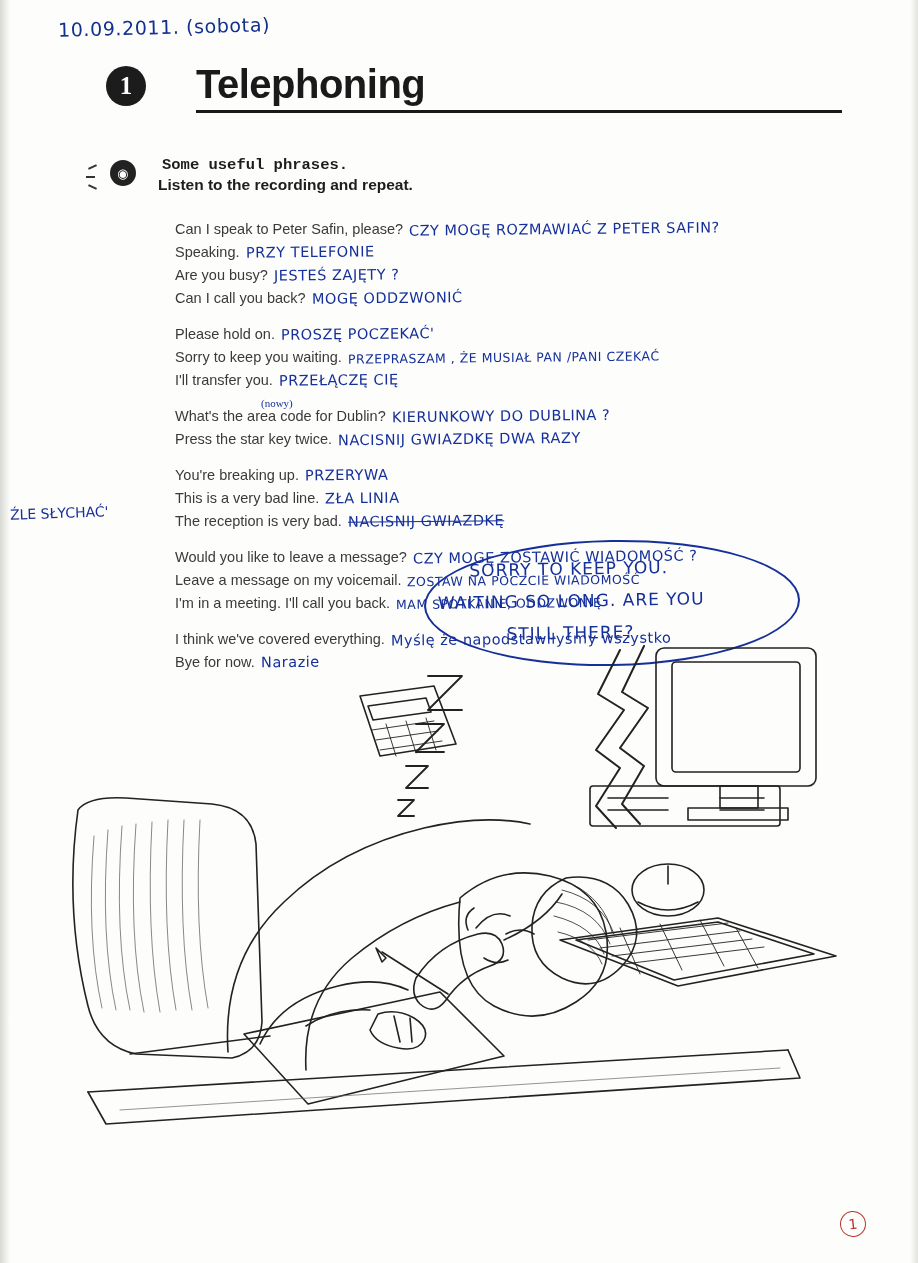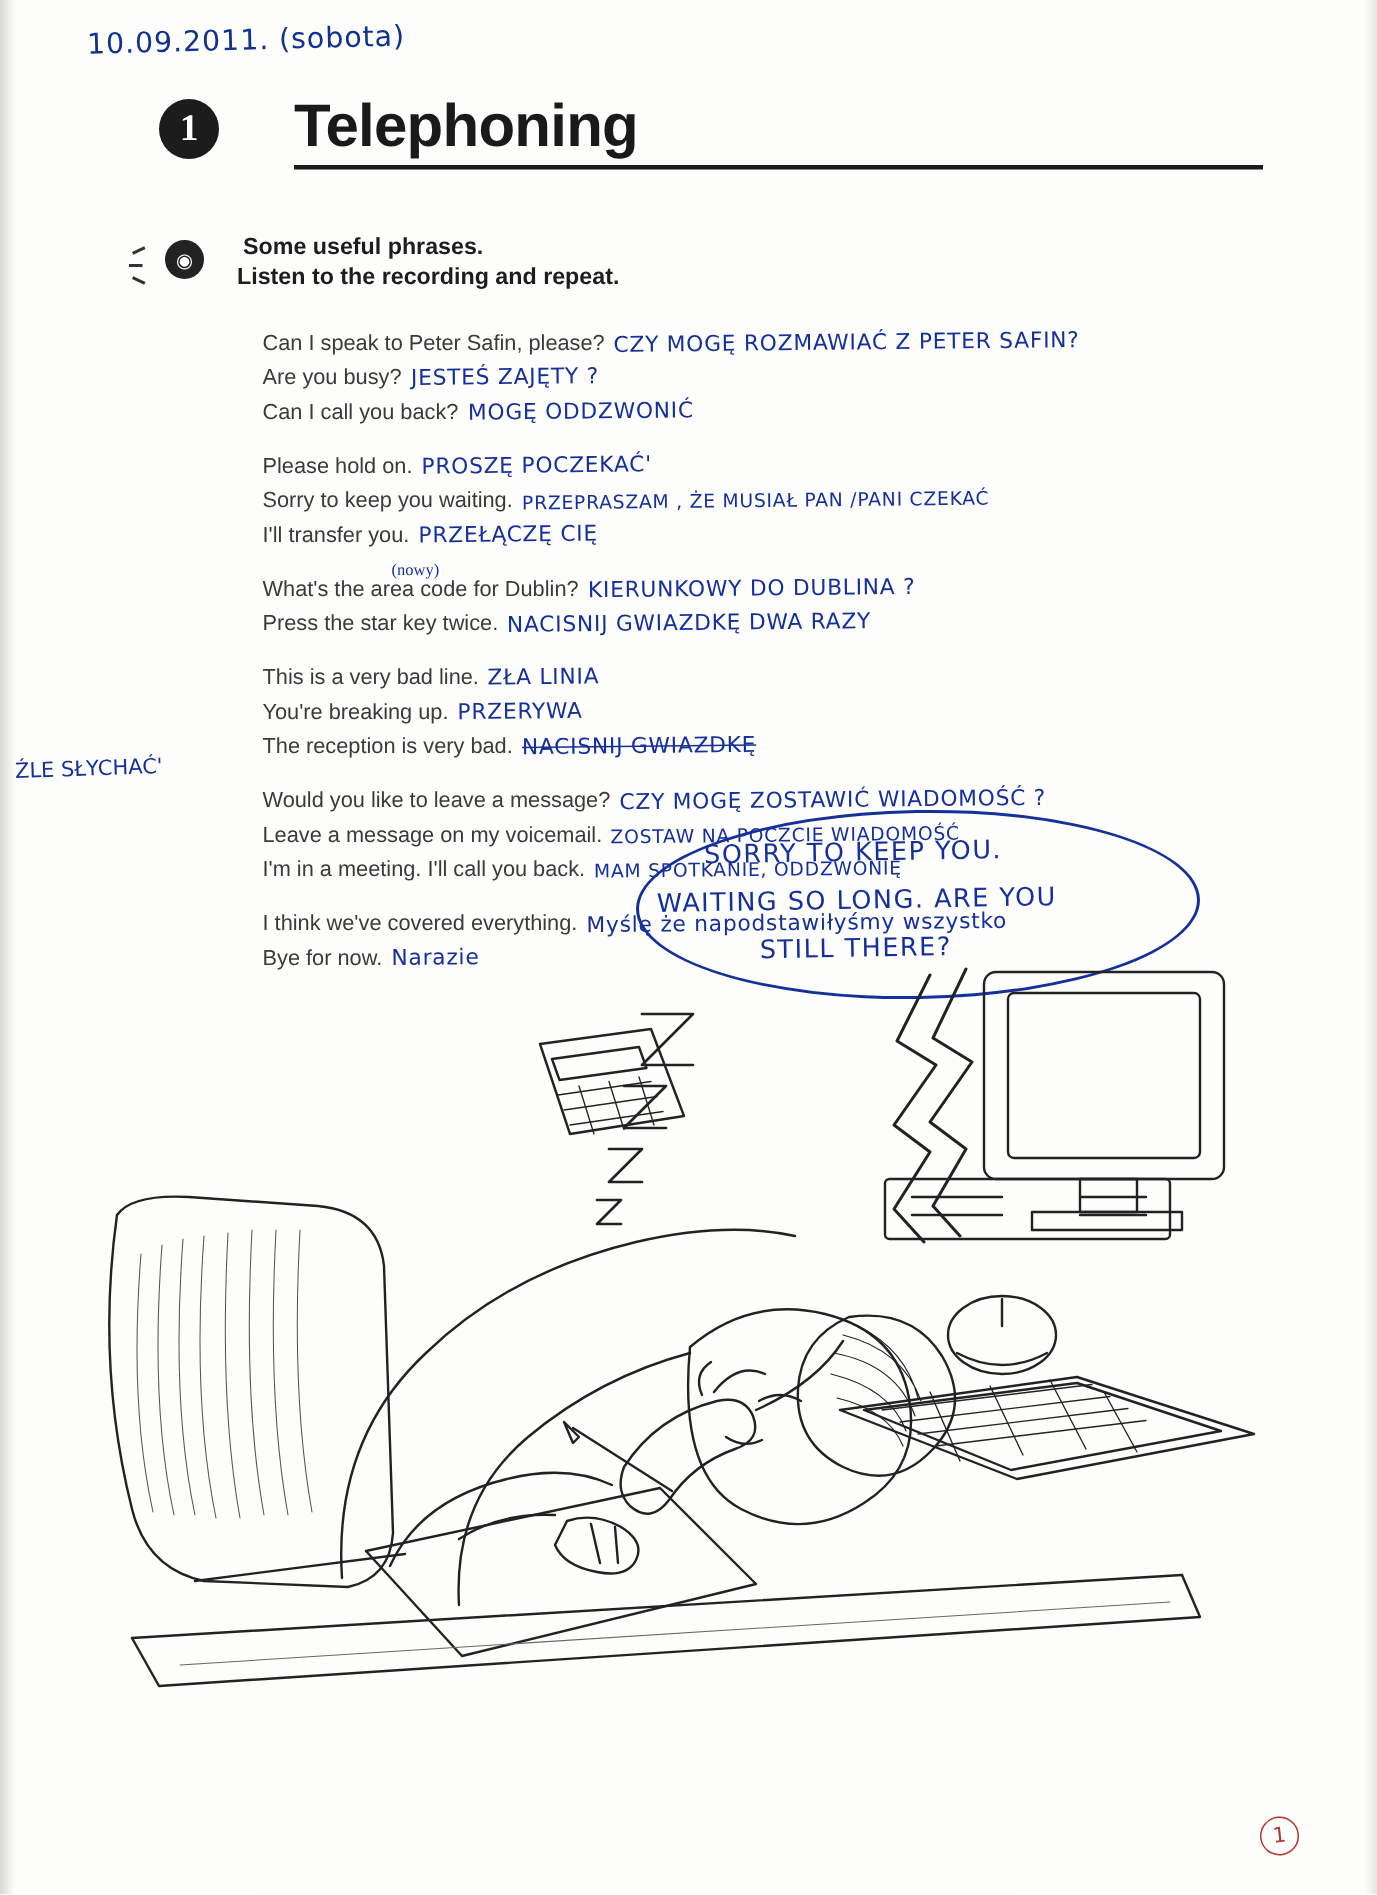--- a/index.html
+++ b/index.html
@@ -94,20 +94,21 @@
     background: #333;
     height: 2px;
     width: 9px;
   }
   #ex-line1 {
     position: absolute;
     left: 162px; top: 156px;
     font-size: 15.5px;
     font-weight: bold;
     color: #1d1d1d;
+    font-family: Liberation Mono, monospace;
   }
   #ex-line2 {
     position: absolute;
     left: 158px; top: 176px;
     font-size: 15.5px;
     font-weight: bold;
     color: #1d1d1d;
   }
   
   #phrases {
@@ -212,20 +213,23 @@
   <div id="ex-line1">Some useful phrases.</div>
   <div id="ex-line2">Listen to the recording and repeat.</div>
 
   <div id="phrases">
 
     <div class="grp">
       <div class="row">
         <span class="en">Can I speak to Peter Safin, please?</span><span class="pl">CZY MOGĘ ROZMAWIAĆ  Z PETER  SAFIN?</span>
       </div>
       <div class="row">
+        <span class="en">Speaking.</span><span class="pl">PRZY TELEFONIE</span>
+      </div>
+      <div class="row">
         <span class="en">Are you busy?</span><span class="pl">JESTEŚ ZAJĘTY ?</span>
       </div>
       <div class="row">
         <span class="en">Can I call you back?</span><span class="pl">MOGĘ  ODDZWONIĆ</span>
       </div>
     </div>
 
     <div class="grp">
       <div class="row">
         <span class="en">Please hold on.</span><span class="pl">PROSZĘ  POCZEKAĆ'</span>
@@ -243,24 +247,24 @@
         <span class="note-above" style="left:86px; top:-10px;">(nowy)</span>
         <span class="en">What's the area code for Dublin?</span><span class="pl">KIERUNKOWY  DO  DUBLINA ?</span>
       </div>
       <div class="row">
         <span class="en">Press the star key twice.</span><span class="pl">NACISNIJ  GWIAZDKĘ  DWA  RAZY</span>
       </div>
     </div>
 
     <div class="grp">
       <div class="row">
+        <span class="en">You're breaking up.</span><span class="pl">PRZERYWA</span>
+      </div>
+      <div class="row">
         <span class="en">This is a very bad line.</span><span class="pl">ZŁA LINIA</span>
-      </div>
-      <div class="row">
-        <span class="en">You're breaking up.</span><span class="pl">PRZERYWA</span>
       </div>
       <div class="row">
         <span class="en">The reception is very bad.</span><span class="pl strike">NACISNIJ GWIAZDKĘ</span>
       </div>
     </div>
 
     <div class="grp">
       <div class="row">
         <span class="en">Would you like to leave a message?</span><span class="pl">CZY MOGĘ  ZOSTAWIĆ  WIADOMOŚĆ ?</span>
       </div>

